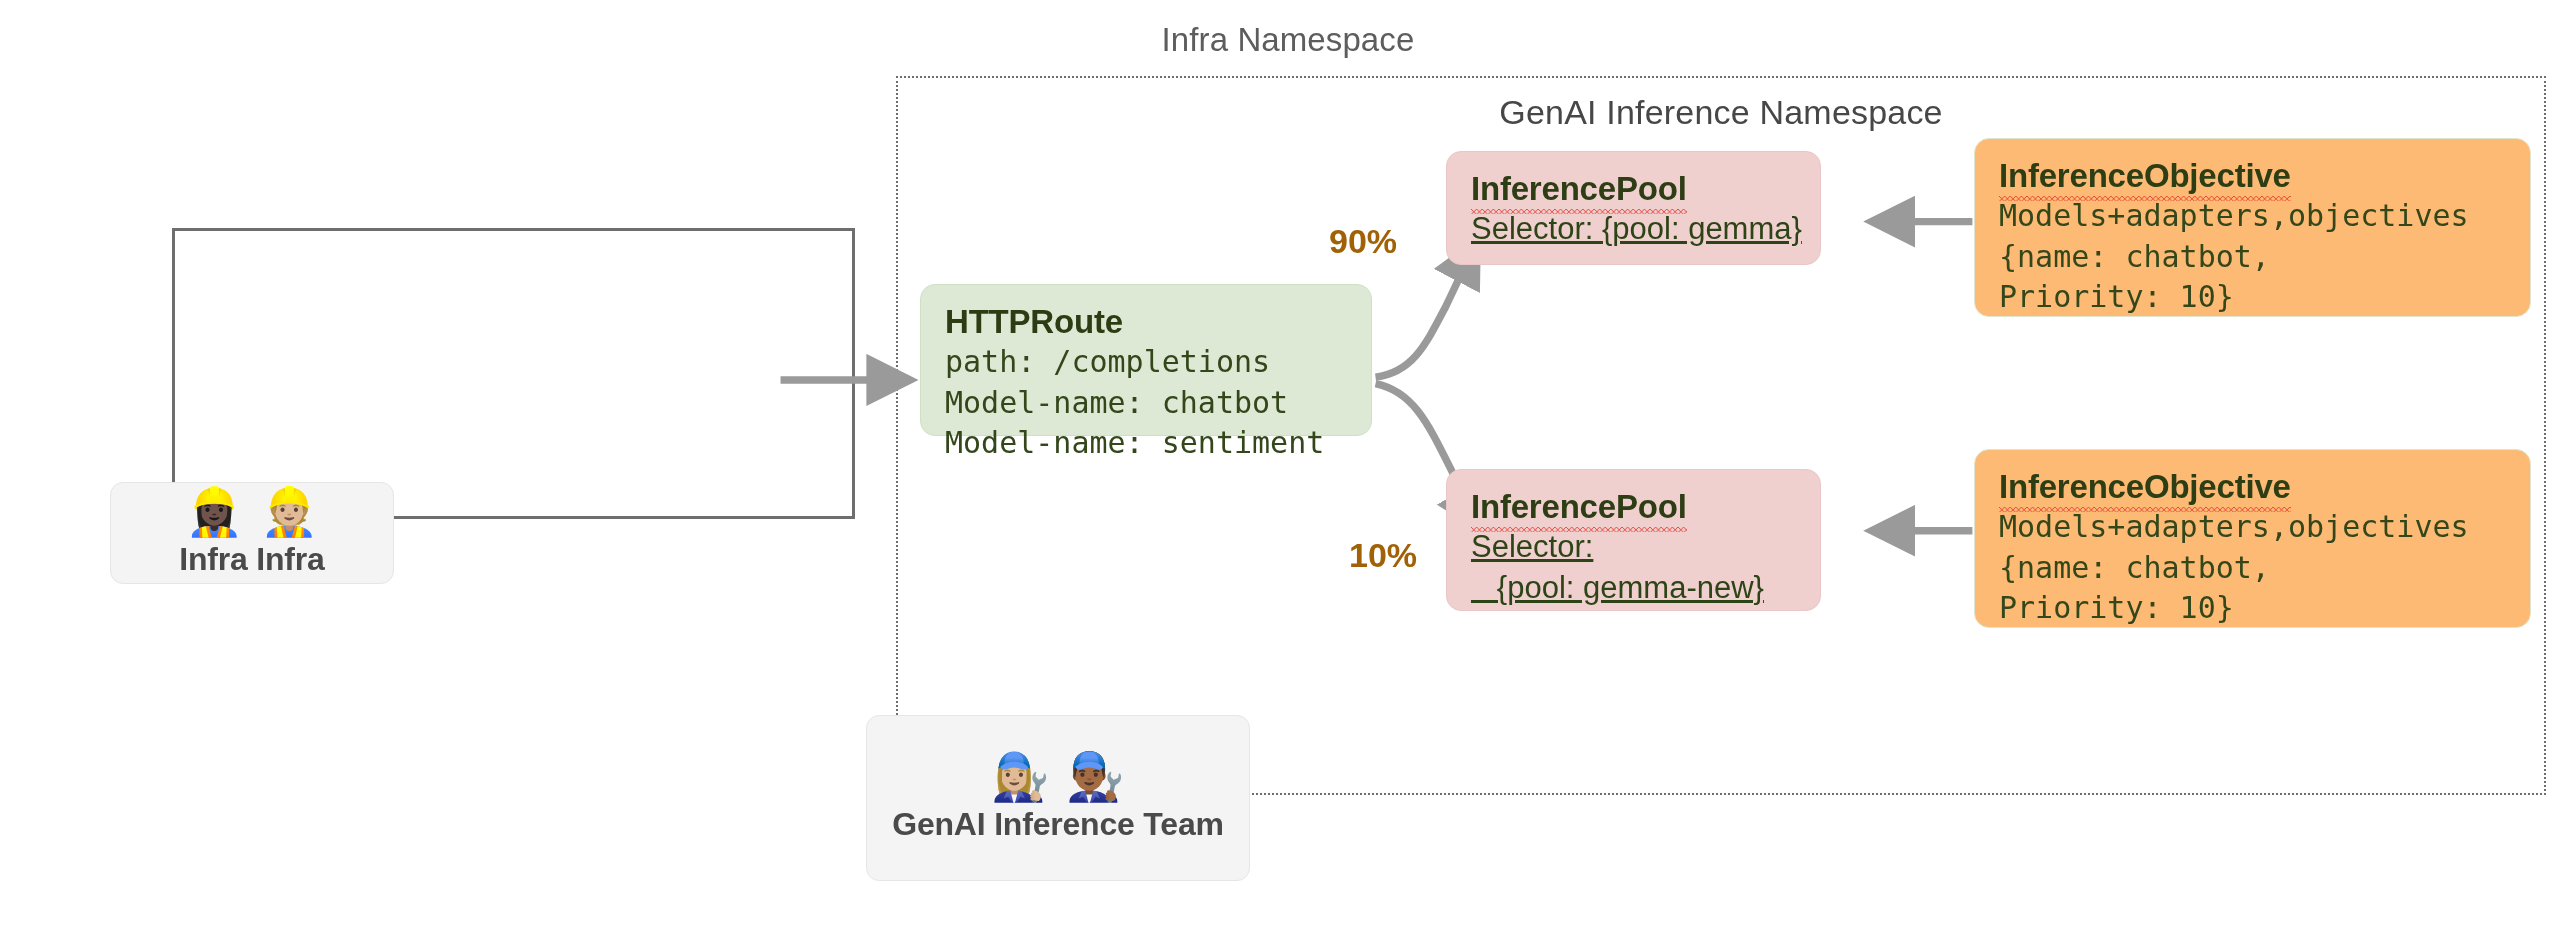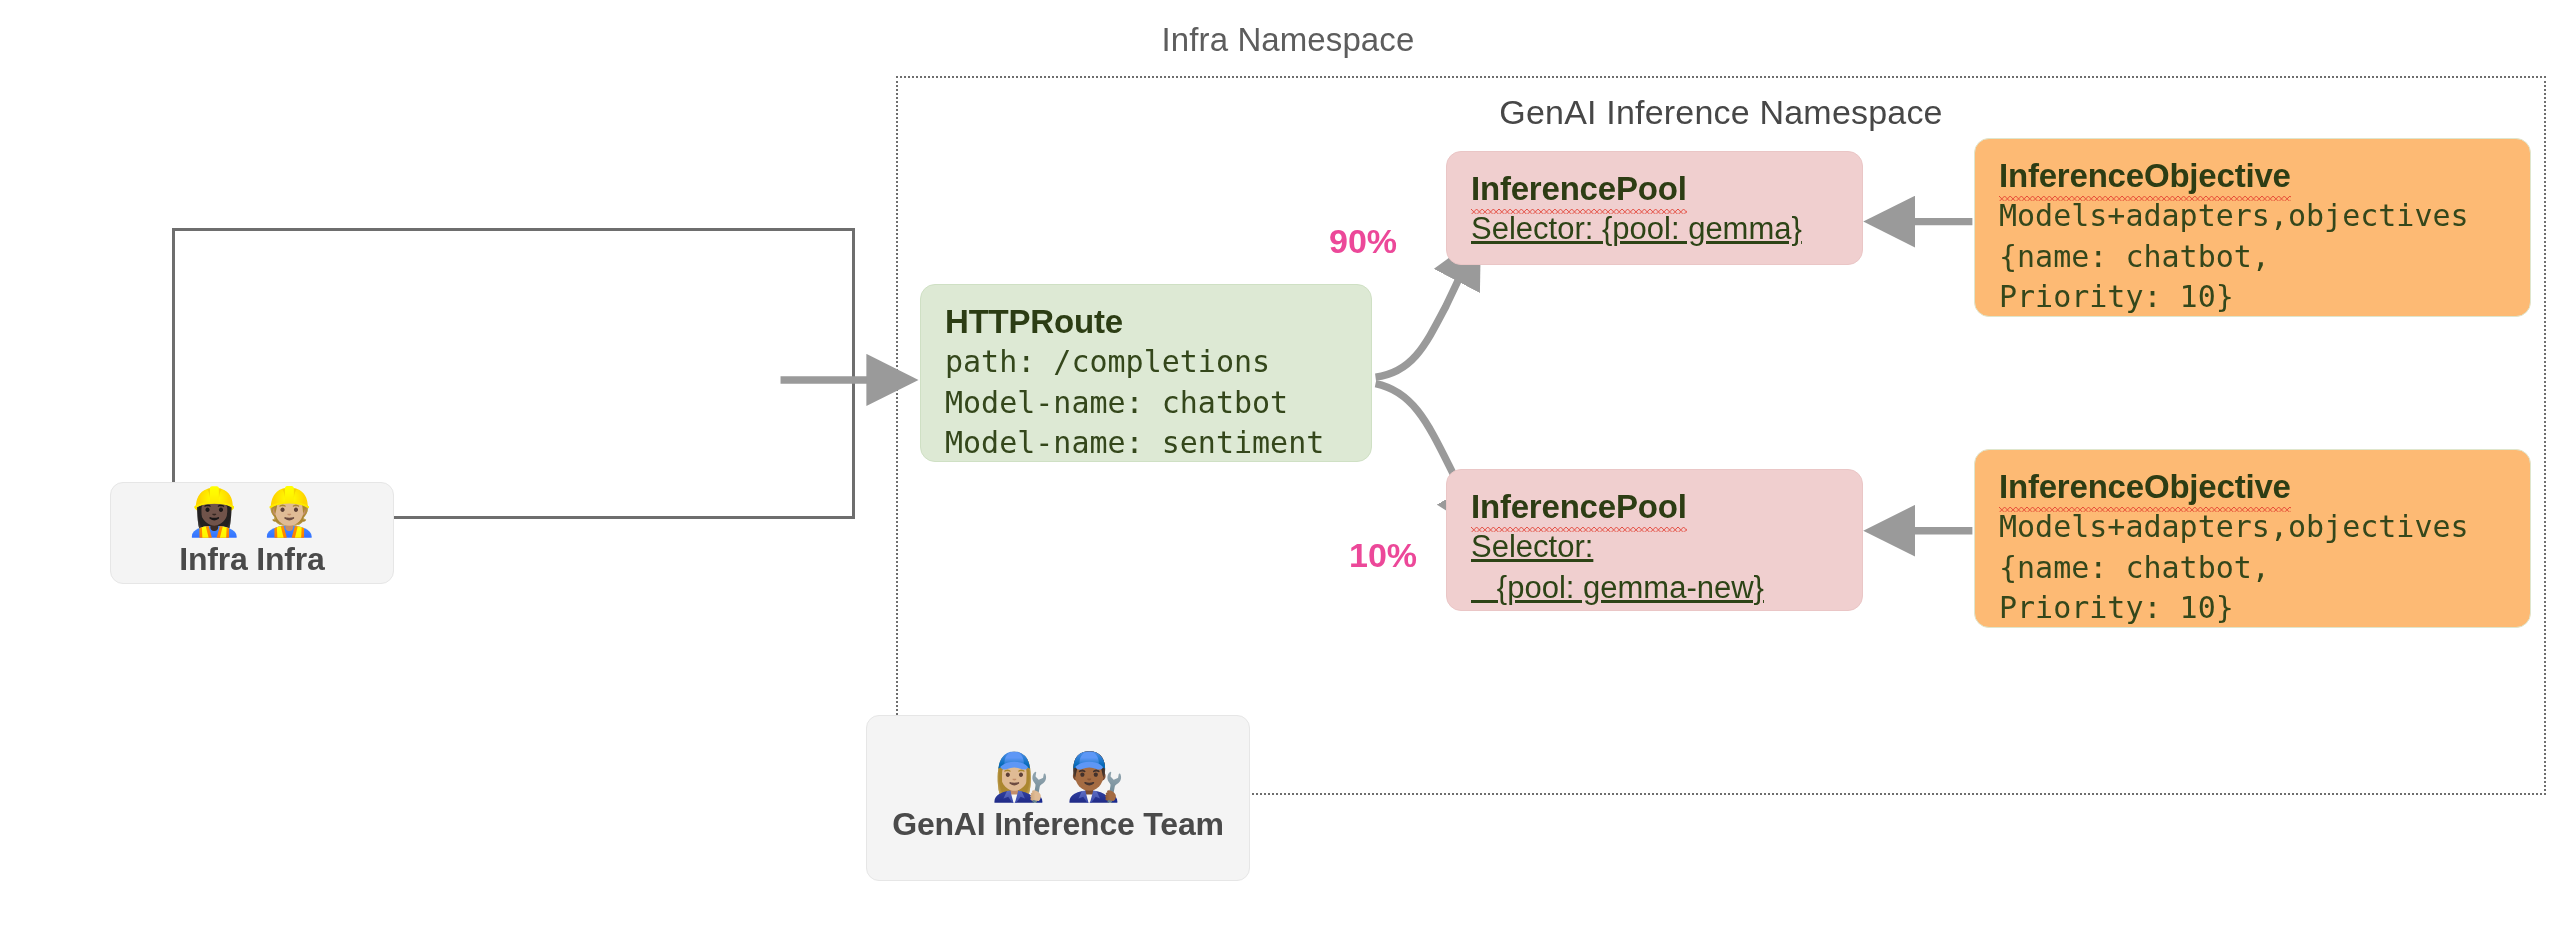--- a/index.html
+++ b/index.html
@@ -124,34 +124,34 @@
     color: #223a77;
   }
   .gateway .title { color: #2b4a8f; }
   .gateway .mono { color: #2b4a8f; }
 
   
   .httproute {
     left: 920px;
     top: 284px;
     width: 452px;
-    height: 178px;
+    height: 152px;
     background: #dde9d4;
     border: 1.9px solid #cfe0c4;
     color: #2d3d18;
   }
   .httproute .title { color: #2c3d14; }
   .httproute .mono { color: #34471b; }
 
   
   .pool {
     background: #f0cfcf;
     border: 1.9px solid #eac6c6;
     color: #2d3d14;
-    width: 417px;
+    width: 375px;
   }
   .pool-top {
     left: 1446px;
     top: 151px;
     height: 114px;
   }
   .pool-bottom {
     left: 1446px;
     top: 469px;
     height: 142px;
@@ -210,21 +210,21 @@
     top: 715px;
     width: 384px;
     height: 166px;
   }
 
   
   .pct {
     position: absolute;
     font-size: 34px;
     font-weight: bold;
-    color: #ec4899;
+    color: #a16207;
     white-space: nowrap;
   }
   .pct-90 { left: 1329px; top: 222px; }
   .pct-10 { left: 1349px; top: 536px; }
 
   
   #arrows {
     position: absolute;
     left: 0; top: 0;
     width: 2576px;

